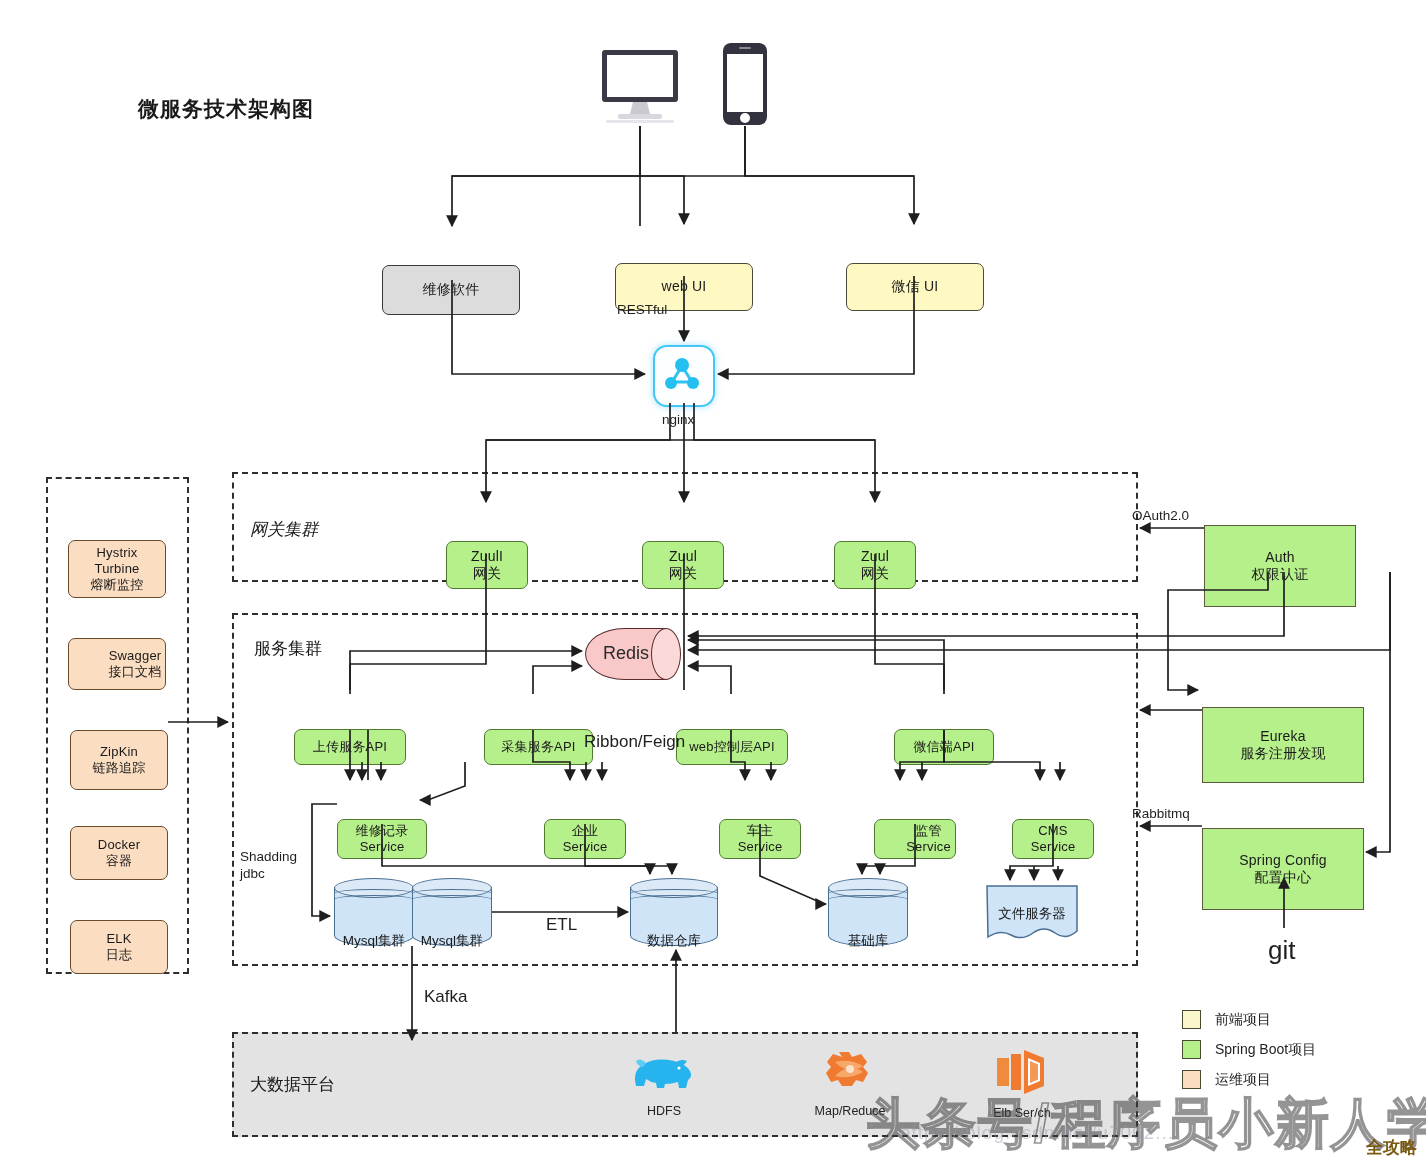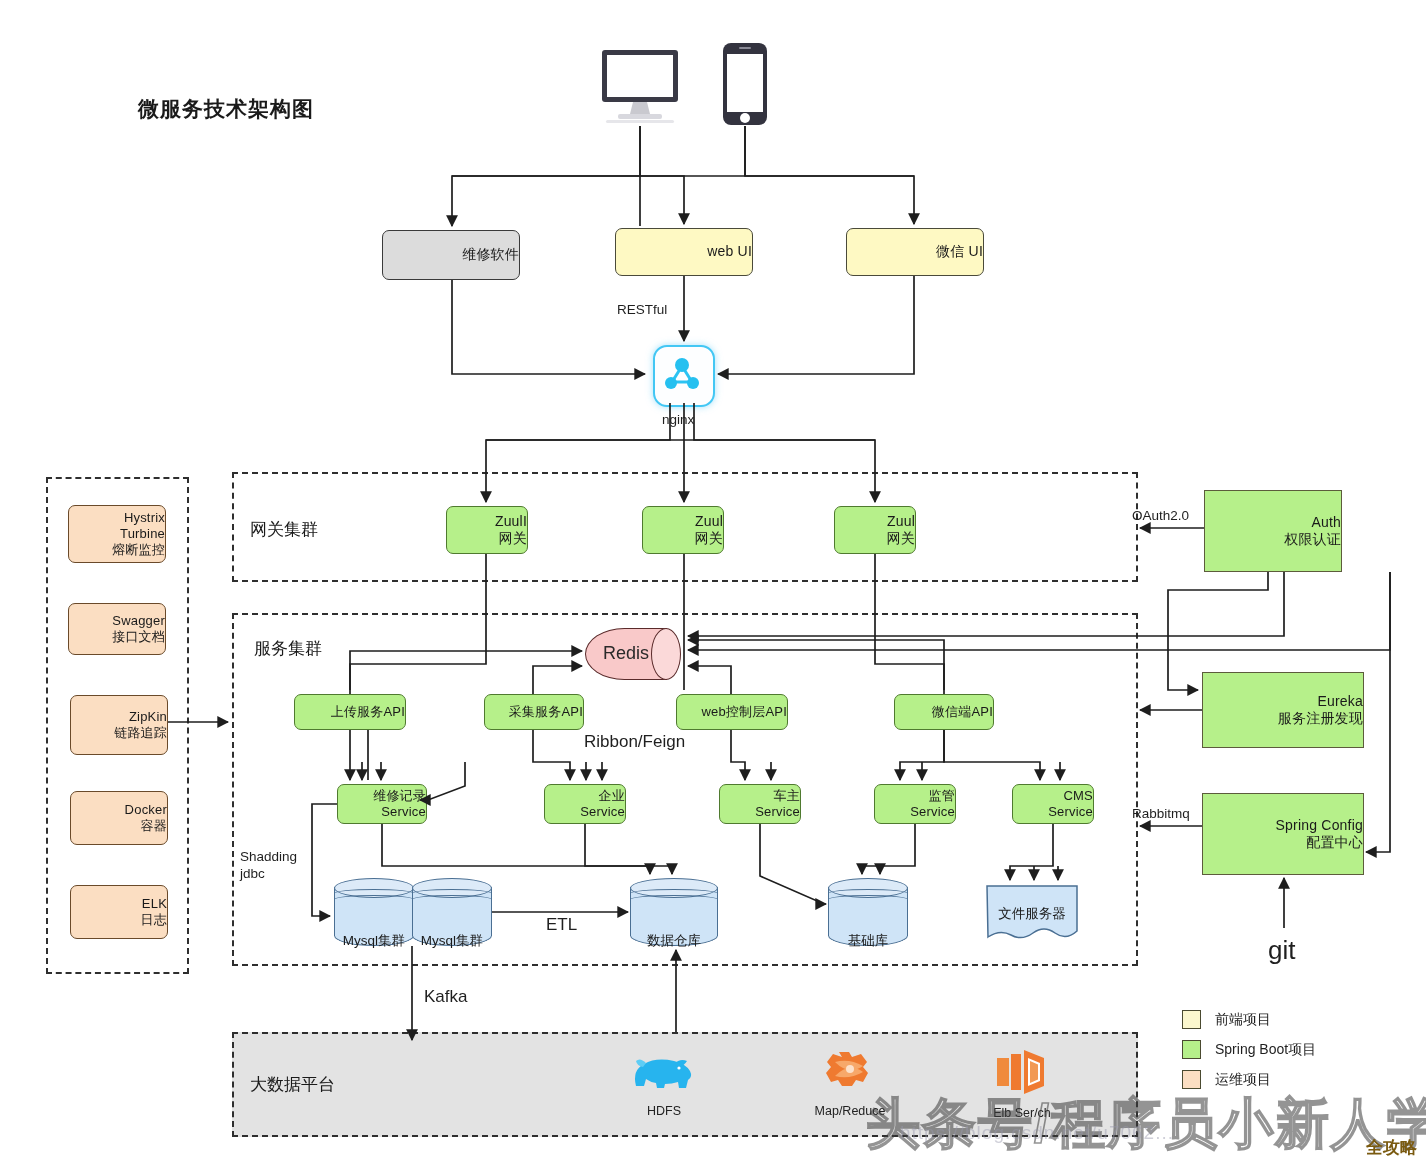--- a/index.html
+++ b/index.html
@@ -16,28 +16,29 @@
     background:#fff;
   }
   svg.wires{position:absolute;left:0;top:0;width:1426px;height:1165px;pointer-events:none;}
 
   
   .node{
     position:absolute;
     box-sizing:border-box;
     display:flex;
     flex-direction:column;
-    align-items:flex-end;
+    align-items:center;
     justify-content:center;
     text-align:center;
     border:1.6px solid #3a3a3a;
     border-radius:7px;
     font-size:14px;
     line-height:1.25;
     letter-spacing:.2px;
+    margin-top:35px;
   }
   .node .l2{display:block;}
   .yellow{background:#fef9c3;border-color:#4a4a3a;}
   .gray{background:#dcdcdc;border-color:#3a3a3a;}
   .green{background:#b6f08a;border-color:#4f7a2f;}
   .green-sq{background:#b6f08a;border:1.6px solid #5c5c3c;border-radius:0;}
   .orange{background:#fbdec2;border-color:#6a4a2a;}
 
   
   .group{
@@ -227,21 +228,21 @@
   <div class="node orange" style="left:70px;top:791px;width:98px;height:54px;font-size:13px;">
     <span>Docker</span>
     <span class="l2">容器</span>
   </div>
   <div class="node orange" style="left:70px;top:885px;width:98px;height:54px;font-size:13px;">
     <span>ELK</span>
     <span class="l2">日志</span>
   </div>
 
   <div class="group" style="left:232px;top:472px;width:906px;height:110px;"></div>
-  <div class="group-label" style="left:250px;top:518px;">网关集群</div>
+  <div class="group-label" style="left:250px;top:518px;font-style:italic;">网关集群</div>
 
   <div class="node green" style="left:446px;top:506px;width:82px;height:48px;">
     <span>ZuulI</span>
     <span class="l2">网关</span>
   </div>
   <div class="node green" style="left:642px;top:506px;width:82px;height:48px;">
     <span>Zuul</span>
     <span class="l2">网关</span>
   </div>
   <div class="node green" style="left:834px;top:506px;width:82px;height:48px;">
@@ -254,21 +255,21 @@
 
   <div class="redis" style="left:585px;top:628px;width:96px;height:52px;">
     <div class="rbody"></div>
     <div class="rcap"></div>
     <div class="rtxt">Redis</div>
   </div>
 
   <div class="node green" style="left:294px;top:694px;width:112px;height:36px;font-size:13px;">
     <span>上传服务API</span>
   </div>
-  <div class="node green" style="left:484px;top:694px;width:100px;height:36px;font-size:13px;">
+  <div class="node green" style="left:484px;top:694px;width:109px;height:36px;font-size:13px;">
     <span>采集服务API</span>
   </div>
   <div class="node green" style="left:676px;top:694px;width:112px;height:36px;font-size:13px;">
     <span>web控制层API</span>
   </div>
   <div class="node green" style="left:894px;top:694px;width:100px;height:36px;font-size:13px;">
     <span>微信端API</span>
   </div>
 
   <div class="lbl big" style="left:584px;top:731px;">Ribbon/Feign</div>
@@ -328,21 +329,21 @@
 
   <div class="fileserver" style="left:986px;top:885px;width:92px;height:60px;">
     <svg width="92" height="60" viewBox="0 0 92 60">
       <path d="M1 1 H91 V46 q-11 10 -22 2 q-11 -8 -22 0 q-11 8 -22 2 q-11 -6 -23 2 Z" fill="#cfe4f7" stroke="#4a6f93" stroke-width="1.5"></path>
     </svg>
     <div style="position:absolute;left:0;right:0;top:20px;text-align:center;font-size:13.5px;">文件服务器</div>
   </div>
 
   <div class="lbl big" style="left:546px;top:914px;">ETL</div>
 
-  <div class="node green-sq" style="left:1204px;top:490px;width:138px;height:82px;">
+  <div class="node green-sq" style="left:1204px;top:490px;width:152px;height:82px;">
     <span>Auth</span>
     <span class="l2">权限认证</span>
   </div>
   <div class="node green-sq" style="left:1202px;top:672px;width:162px;height:76px;">
     <span>Eureka</span>
     <span class="l2">服务注册发现</span>
   </div>
   <div class="node green-sq" style="left:1202px;top:793px;width:162px;height:82px;">
     <span>Spring Config</span>
     <span class="l2">配置中心</span>

